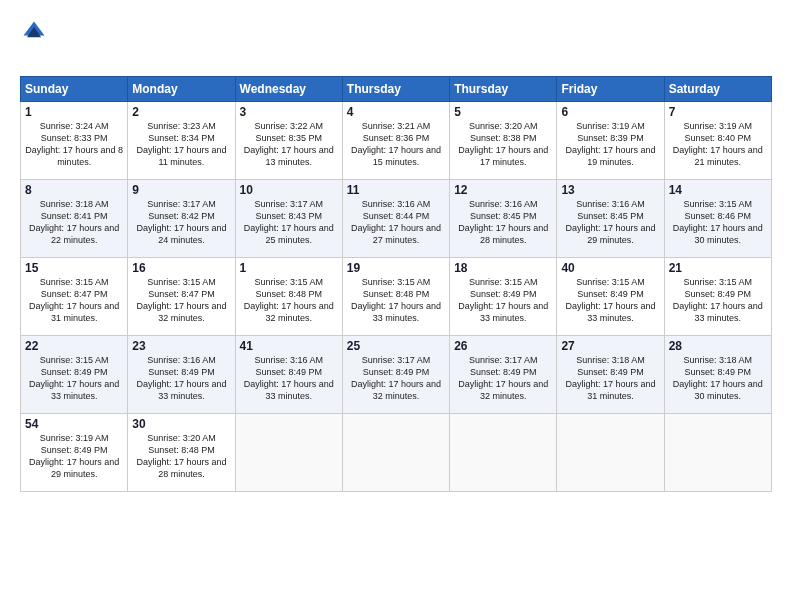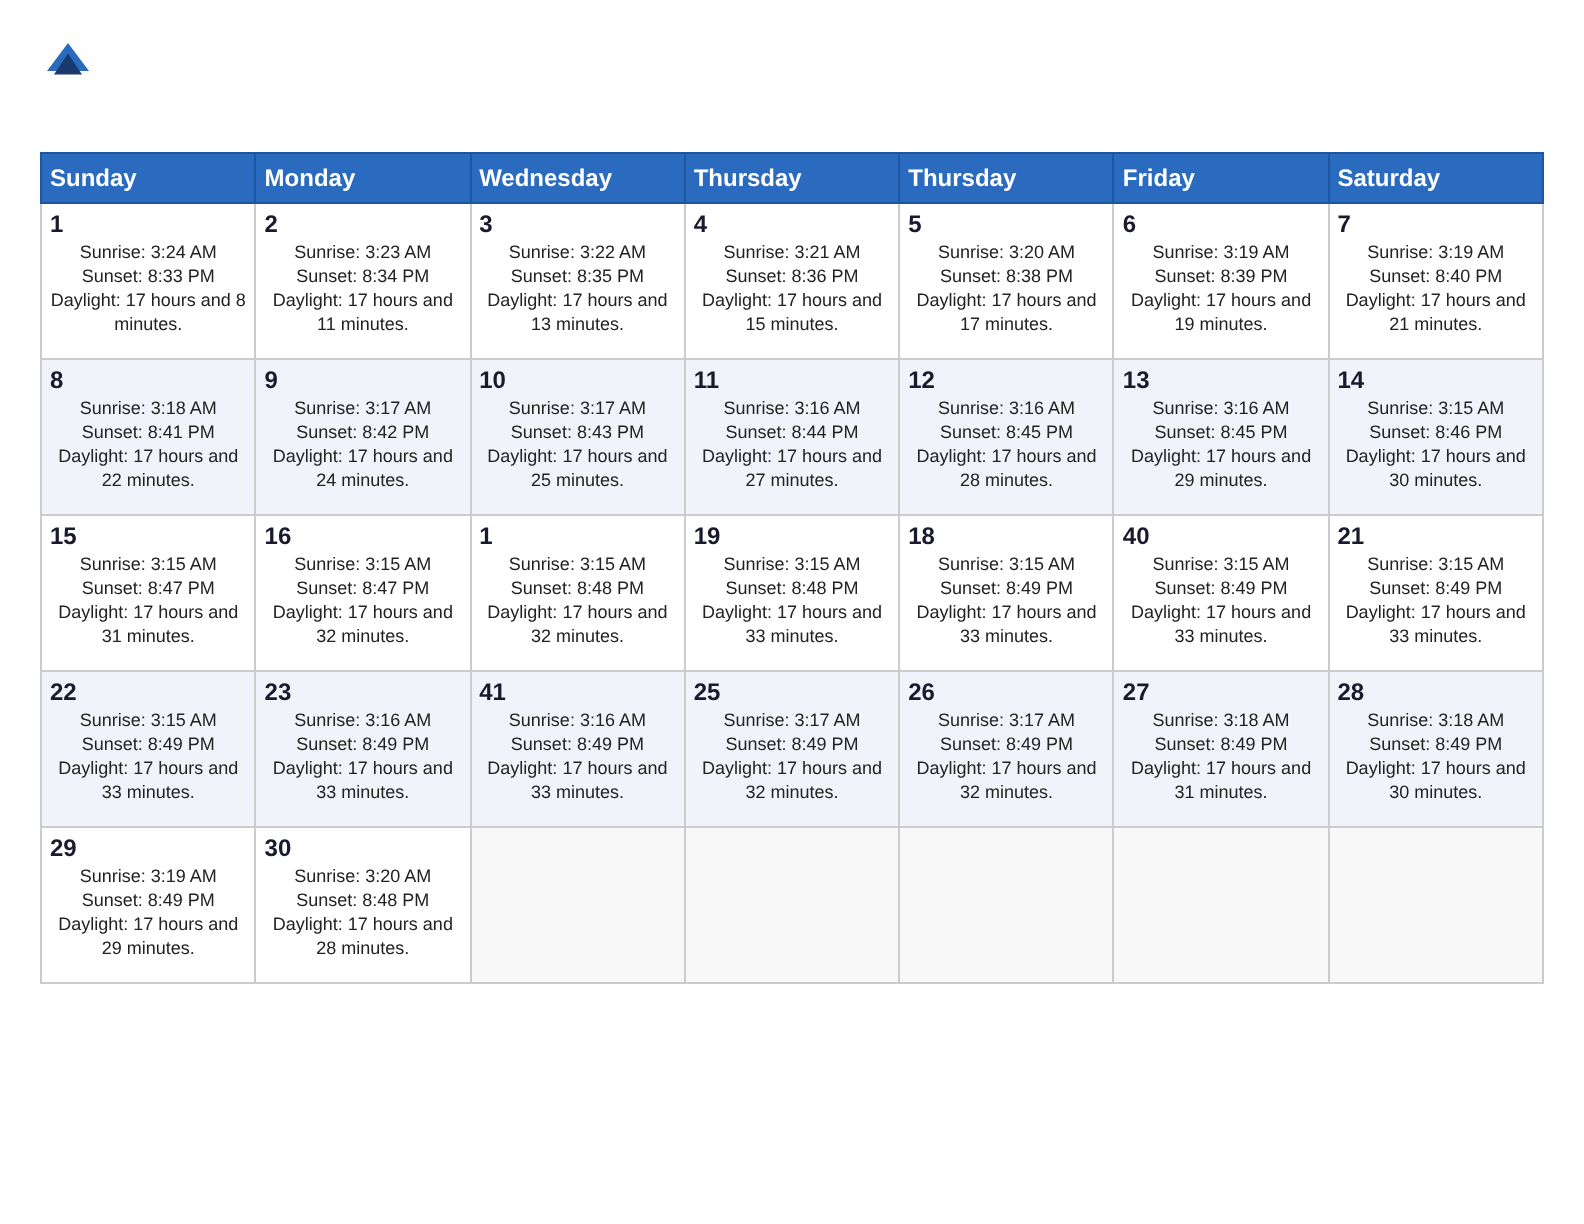--- a/index.html
+++ b/index.html
@@ -258,21 +258,21 @@
             <span class="day-num">27</span>
             <div class="cell-text">Sunrise: 3:18 AM<br>Sunset: 8:49 PM<br>Daylight: 17 hours and 31 minutes.</div>
           </td>
           <td>
             <span class="day-num">28</span>
             <div class="cell-text">Sunrise: 3:18 AM<br>Sunset: 8:49 PM<br>Daylight: 17 hours and 30 minutes.</div>
           </td>
         </tr>
         <tr>
           <td>
-            <span class="day-num">29</span>
+            <span class="day-num">54</span>
             <div class="cell-text">Sunrise: 3:19 AM<br>Sunset: 8:49 PM<br>Daylight: 17 hours and 29 minutes.</div>
           </td>
           <td>
             <span class="day-num">30</span>
             <div class="cell-text">Sunrise: 3:20 AM<br>Sunset: 8:48 PM<br>Daylight: 17 hours and 28 minutes.</div>
           </td>
           <td class="empty-cell"></td>
           <td class="empty-cell"></td>
           <td class="empty-cell"></td>
           <td class="empty-cell"></td>

